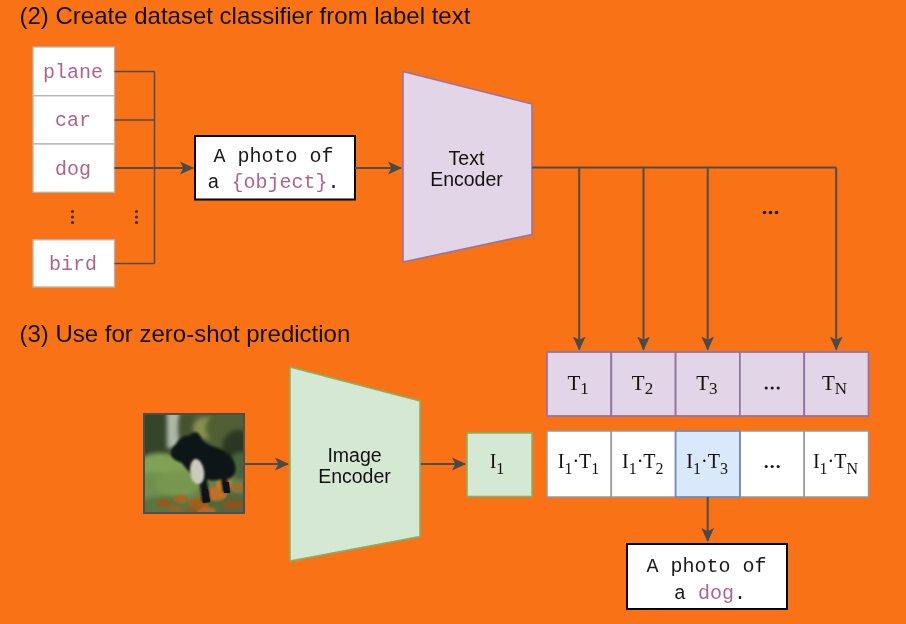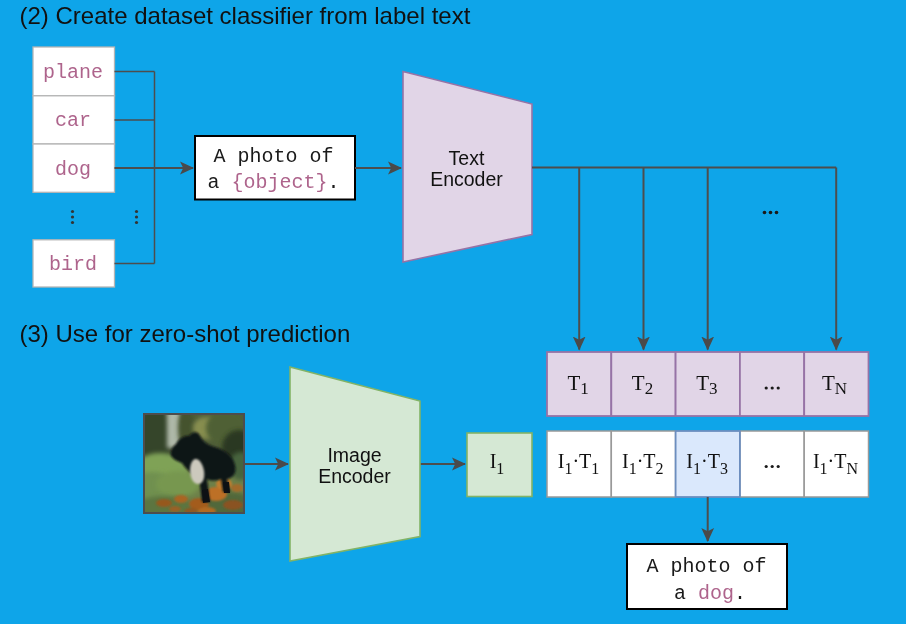--- a/index.html
+++ b/index.html
@@ -1,16 +1,16 @@
 <!DOCTYPE html>
 <html><head>
 <meta charset="utf-8">
 <style>
   html,body{margin:0;padding:0;background:#ffffff;}
-  #stage{position:relative;width:906px;height:624px;background:#0ea5e9;overflow:hidden;}
+  #stage{position:relative;width:906px;height:624px;background:#f97316;overflow:hidden;}
   svg{font-family:"Liberation Sans",sans-serif;}
   .mono, .mono text{font-family:"Liberation Mono",monospace;}
   .serif, .serif text{font-family:"Liberation Serif",serif;}
 </style>
 </head>
 <body>
 <div id="stage">
 <svg width="906" height="624" viewBox="0 0 906 624">
   <defs>
     <marker id="arr" viewBox="0 0 14 14" refX="13" refY="7" markerWidth="14" markerHeight="14" orient="auto" markerUnits="userSpaceOnUse">

